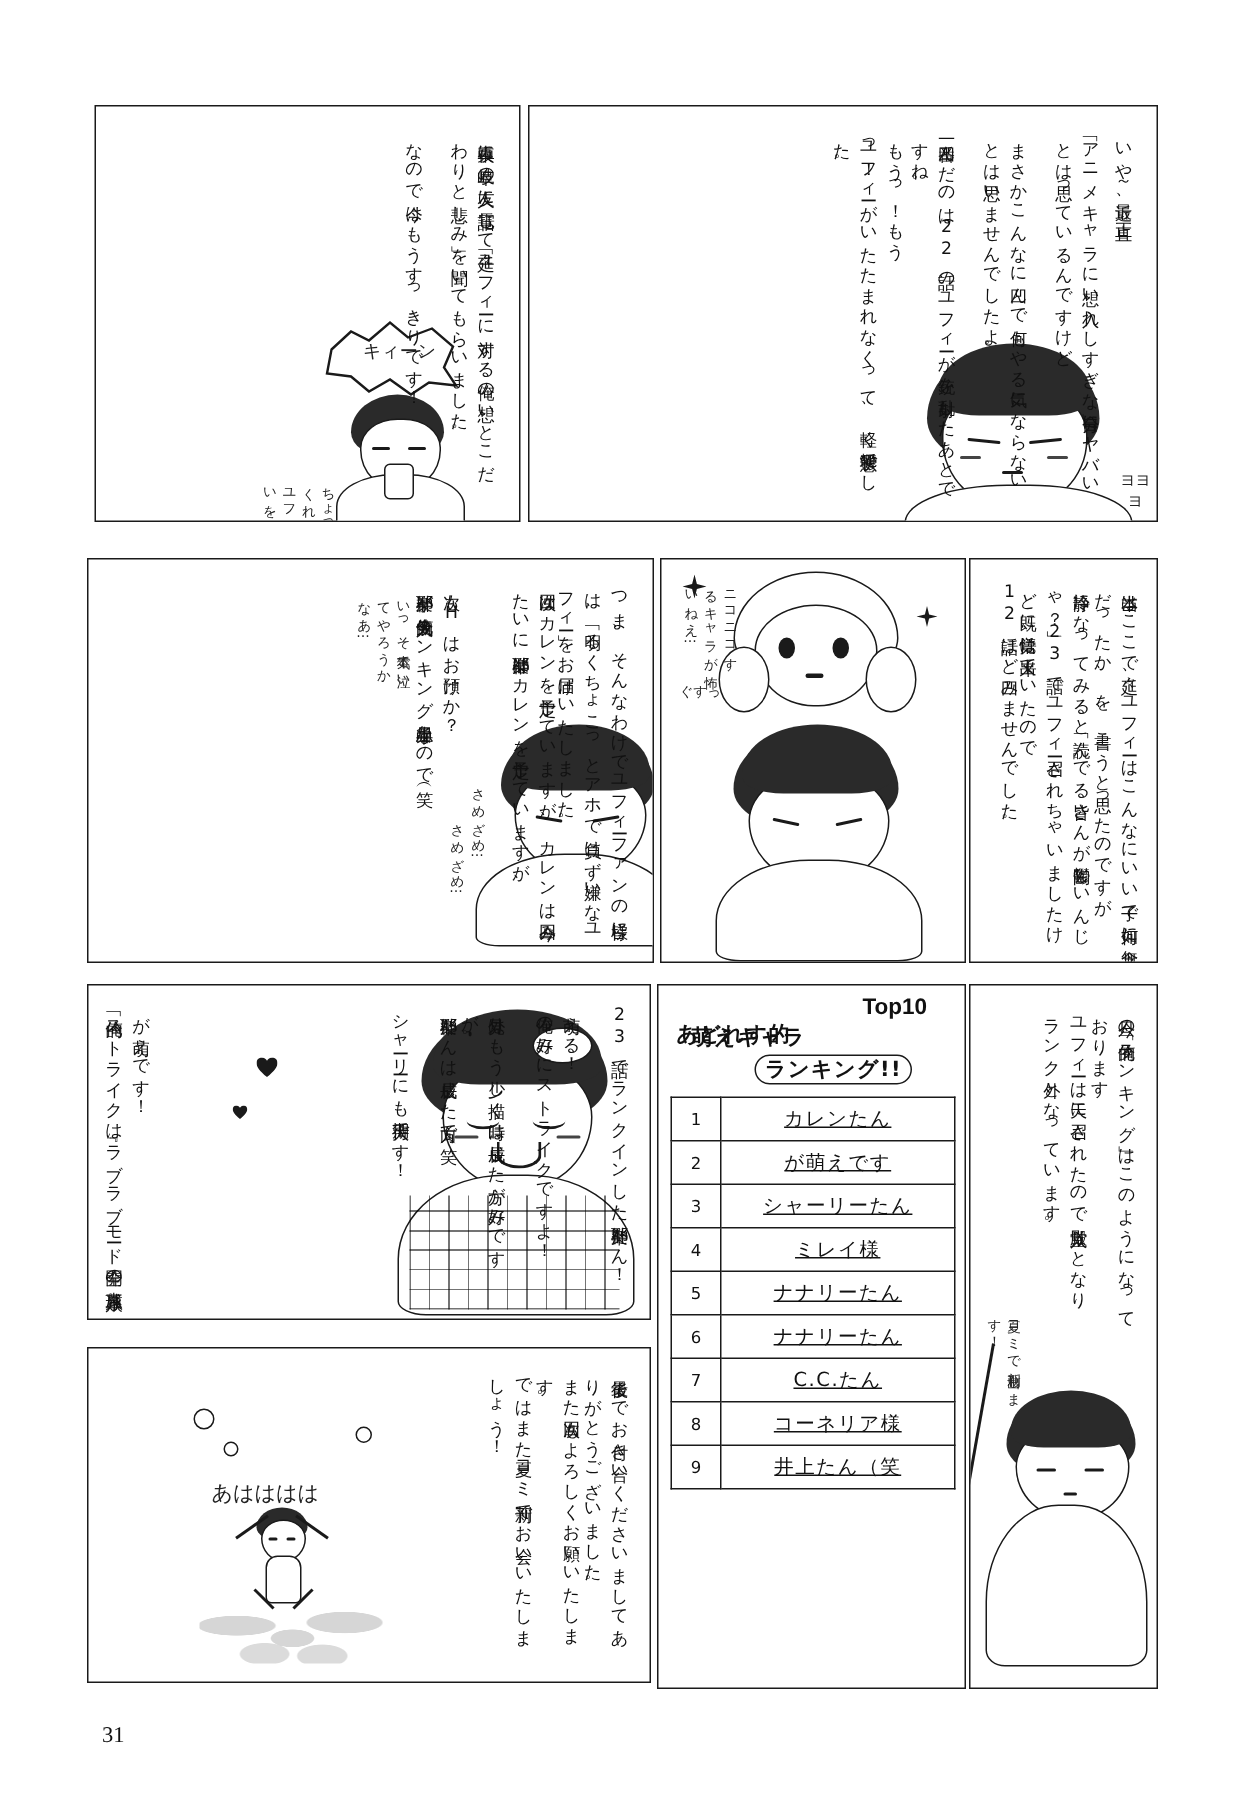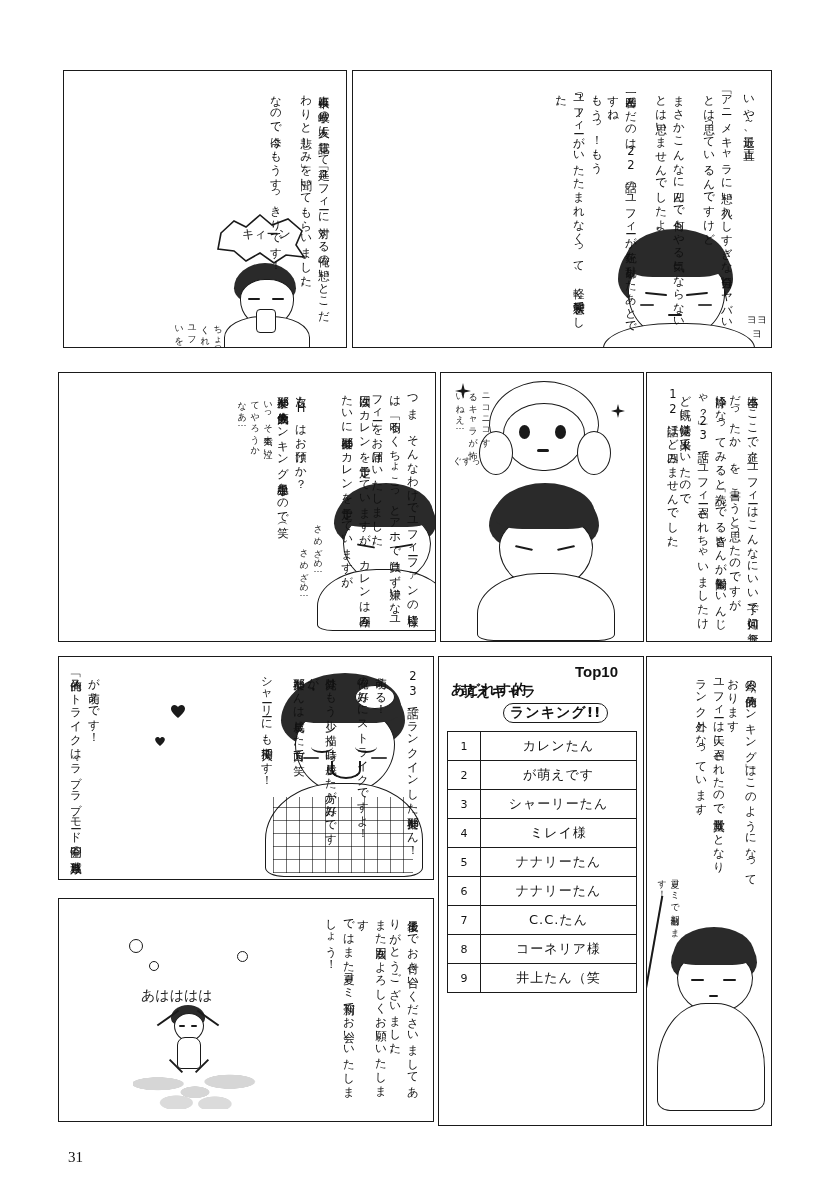--- a/index.html
+++ b/index.html
@@ -86,21 +86,21 @@
     border: 1.4px solid #1a1a1a;
     height: 26px;
     font-size: 13px;
     text-align: center;
     font-family: "DejaVu Sans", sans-serif;
   }
   .rank-table td.num {
     width: 30px;
     font-size: 11px;
   }
-  .rank-name { letter-spacing: 1px; font-size: 13px; }
+  .rank-name { letter-spacing: 1px; font-size: 13px; text-decoration: underline; }
 
   .page-num {
     position: absolute;
     left: 68px;
     bottom: 34px;
     font-size: 15px;
     font-family: "Liberation Serif", serif;
     color: #111;
   }
 

